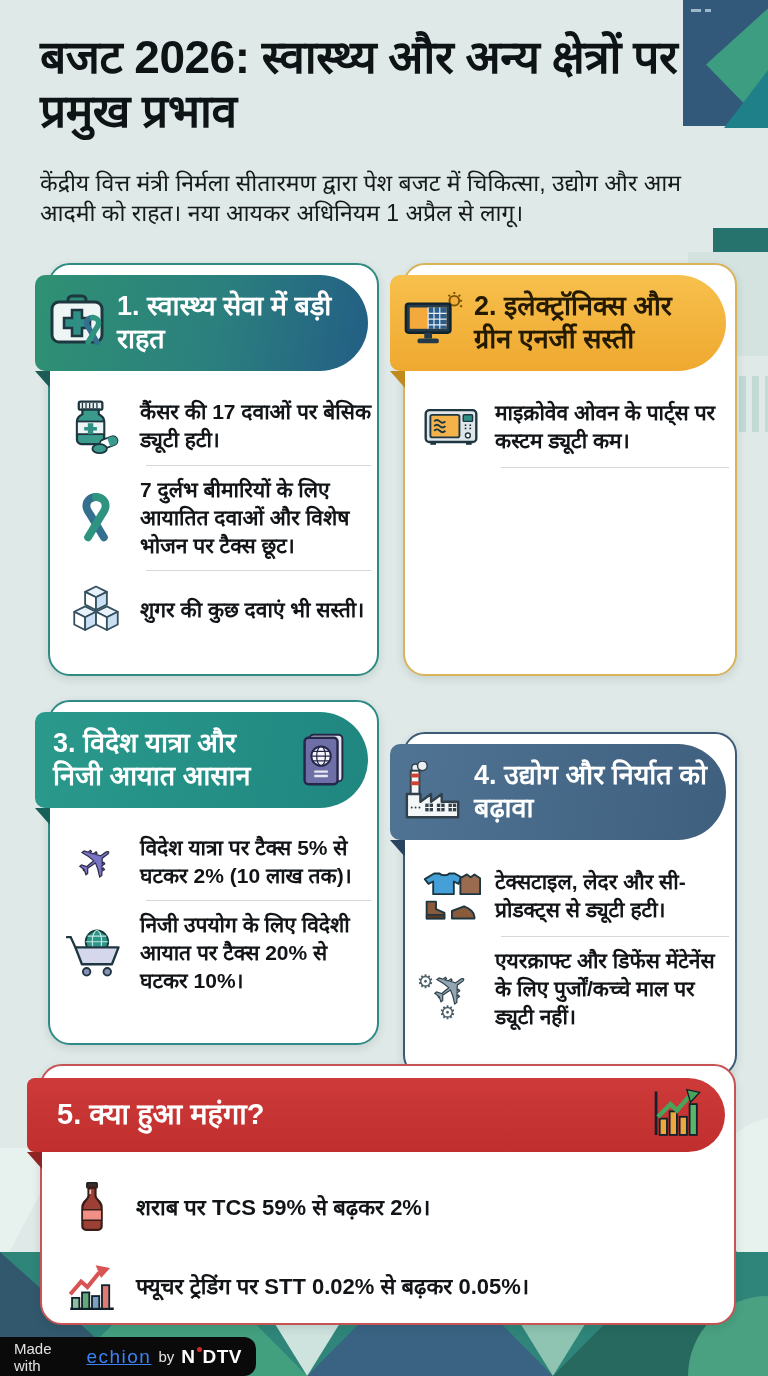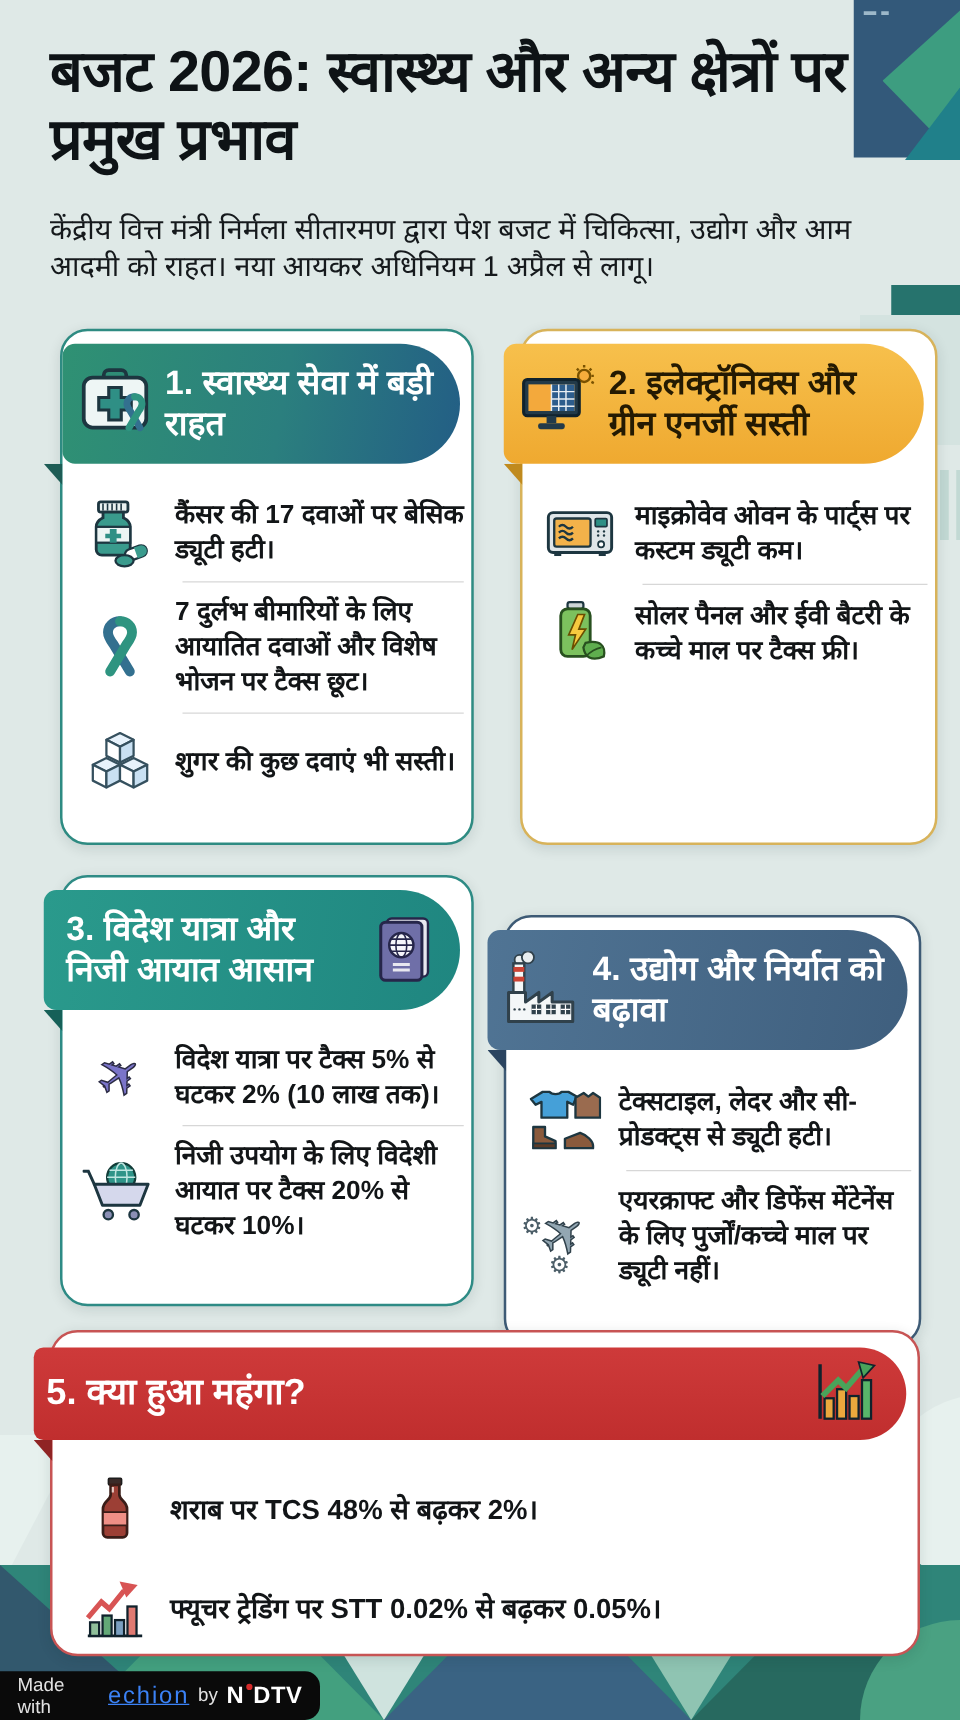--- a/index.html
+++ b/index.html
@@ -39,34 +39,34 @@
   
   .title{position:absolute;left:40px;top:30px;width:650px;z-index:2;
          font-size:46px;font-weight:800;line-height:1.18;color:#0e1316;letter-spacing:-0.5px;}
   .subtitle{position:absolute;left:40px;top:168px;width:694px;z-index:2;
          font-size:23px;font-weight:400;line-height:1.32;color:#15191c;}
 
   
   .card{position:absolute;background:#ffffff;border-radius:22px;z-index:2;
         box-shadow:0 3px 10px rgba(20,40,40,.12);}
   .c1{left:48px;top:263px;width:327px;height:409px;border:2px solid #2e8b82;}
-  .c2{left:416px;top:263px;width:330px;height:409px;border:2px solid #d8b35a;}
+  .c2{left:403px;top:263px;width:330px;height:409px;border:2px solid #d8b35a;}
   .c3{left:48px;top:700px;width:327px;height:341px;border:2px solid #2e8b85;}
   .c4{left:403px;top:700px;width:330px;height:341px;border:2px solid #3d5a75;margin-top:32px;}
   .c5{left:40px;top:1064px;width:692px;height:257px;border:2px solid #c75454;}
 
   .card-header{position:absolute;top:10px;left:-15px;right:9px;height:96px;
         border-radius:10px 48px 48px 10px;display:flex;align-items:center;gap:8px;
         padding:0 12px 0 10px;box-sizing:border-box;}
-  .c1 .card-header{background:linear-gradient(100deg,#2f9173,#2b7f7e 55%,#235e85);margin-left:15px;}
+  .c1 .card-header{background:linear-gradient(100deg,#2f9173,#2b7f7e 55%,#235e85);}
   .c2 .card-header{background:linear-gradient(180deg,#f7c04c,#efa930);}
   .c3 .card-header{background:linear-gradient(100deg,#2a9a8c,#1f8680);padding-right:14px;}
   .c4 .card-header{background:linear-gradient(100deg,#507494,#3f5f7e);}
   .c5 .card-header{height:74px;top:12px;background:linear-gradient(180deg,#ce3a3a,#c02e2e);
-        padding:0 20px 0 10px;}
+        padding:0 20px 0 30px;}
 
   .fold{position:absolute;left:-15px;top:106px;width:15px;height:17px;
         clip-path:polygon(0 0,100% 0,100% 100%);}
   .c1 .fold{background:#1d5c55;}
   .c2 .fold{background:#c08a1e;}
   .c3 .fold{background:#166058;}
   .c4 .fold{background:#2a4460;}
   .c5 .fold{top:86px;background:#8f2424;}
 
   .htxt{font-size:27px;font-weight:800;line-height:1.22;color:#ffffff;}
@@ -236,32 +236,20 @@
             <circle cx="47.5" cy="33.5" r="1" fill="#1d3640"></circle>
               <circle cx="52.5" cy="33.5" r="1" fill="#1d3640"></circle>
             <circle cx="50" cy="41" r="2.6" fill="#ffffff" stroke="#1d3640" stroke-width="1.5"></circle>
             <rect x="10" y="48" width="6" height="3" fill="#1d3640"></rect>
               <rect x="48" y="48" width="6" height="3" fill="#1d3640"></rect>
           </svg>
         </div>
         <div class="txt">माइक्रोवेव ओवन के पार्ट्स पर कस्टम ड्यूटी कम।</div>
       </div>
       <div class="divider"></div>
-      <div class="item">
-        <div class="icon">
-          <svg viewBox="0 0 64 64" width="58" height="58">
-            <rect x="21" y="4" width="14" height="6" rx="2" fill="#cdd6d6" stroke="#1d3640" stroke-width="2"></rect>
-            <rect x="15" y="10" width="26" height="42" rx="6" fill="#7cc15e" stroke="#28501f" stroke-width="2.5"></rect>
-            <path d="M30 15 L22 33 h6 l-3 13 12 -18 h-6 l5 -13 z" fill="#f6c93f" stroke="#6b4e00" stroke-width="1.5"></path>
-            <path d="M37 40 c13 -3 18 3 16 12 -11 5 -17 0 -18 -8 z" fill="#5fae4e" stroke="#28501f" stroke-width="2"></path>
-            <path d="M37 52 c5 -5 9 -7 14 -8" stroke="#28501f" stroke-width="1.5" fill="none"></path>
-          </svg>
-        </div>
-        <div class="txt">सोलर पैनल और ईवी बैटरी के कच्चे माल पर टैक्स फ्री।</div>
-      </div>
     </div>
   </div>
 
   <div class="card c3">
     <div class="card-header">
       <div class="htxt">3. विदेश यात्रा और निजी आयात आसान</div>
       <div class="hicon">
         <svg viewBox="0 0 64 64" width="62" height="62">
           <rect x="18" y="6" width="34" height="48" rx="4" fill="#e8e8f0" stroke="#26264a" stroke-width="2"></rect>
           <rect x="13" y="9" width="34" height="48" rx="4" fill="#6f6fa8" stroke="#26264a" stroke-width="2.5"></rect>
@@ -366,21 +354,21 @@
     <div class="card-body">
       <div class="item">
         <div class="icon">
           <svg viewBox="0 0 64 64" width="56" height="60">
             <rect x="26" y="3" width="12" height="6" rx="1" fill="#3a2a28" stroke="#1d1d1d" stroke-width="1.5"></rect>
             <path d="M28 9 h8 v9 c0 5 7 6 7 13 v22 a4 4 0 0 1 -4 4 H25 a4 4 0 0 1 -4 -4 V31 c0 -7 7 -8 7 -13 z" fill="#9c3f35" stroke="#3a1d18" stroke-width="2.5" stroke-linejoin="round"></path>
             <path d="M21 34 h22 v12 H21 z" fill="#ef8f86" stroke="#3a1d18" stroke-width="1.5"></path>
             <path d="M30 11 v5" stroke="#e8c9c4" stroke-width="2"></path>
           </svg>
         </div>
-        <div class="txt">शराब पर TCS 48% से बढ़कर 2%।</div>
+        <div class="txt">शराब पर TCS 59% से बढ़कर 2%।</div>
       </div>
       <div class="divider"></div>
       <div class="item">
         <div class="icon">
           <svg viewBox="0 0 64 64" width="58" height="58">
             <path d="M8 56 H56" stroke="#10222c" stroke-width="2.5"></path>
             <rect x="10" y="44" width="8" height="12" fill="#8fbf9a" stroke="#10222c" stroke-width="2"></rect>
             <rect x="21" y="38" width="8" height="18" fill="#63a877" stroke="#10222c" stroke-width="2"></rect>
             <rect x="32" y="42" width="8" height="14" fill="#7a9fc0" stroke="#10222c" stroke-width="2"></rect>
             <rect x="43" y="30" width="8" height="26" fill="#e07a72" stroke="#10222c" stroke-width="2"></rect>

